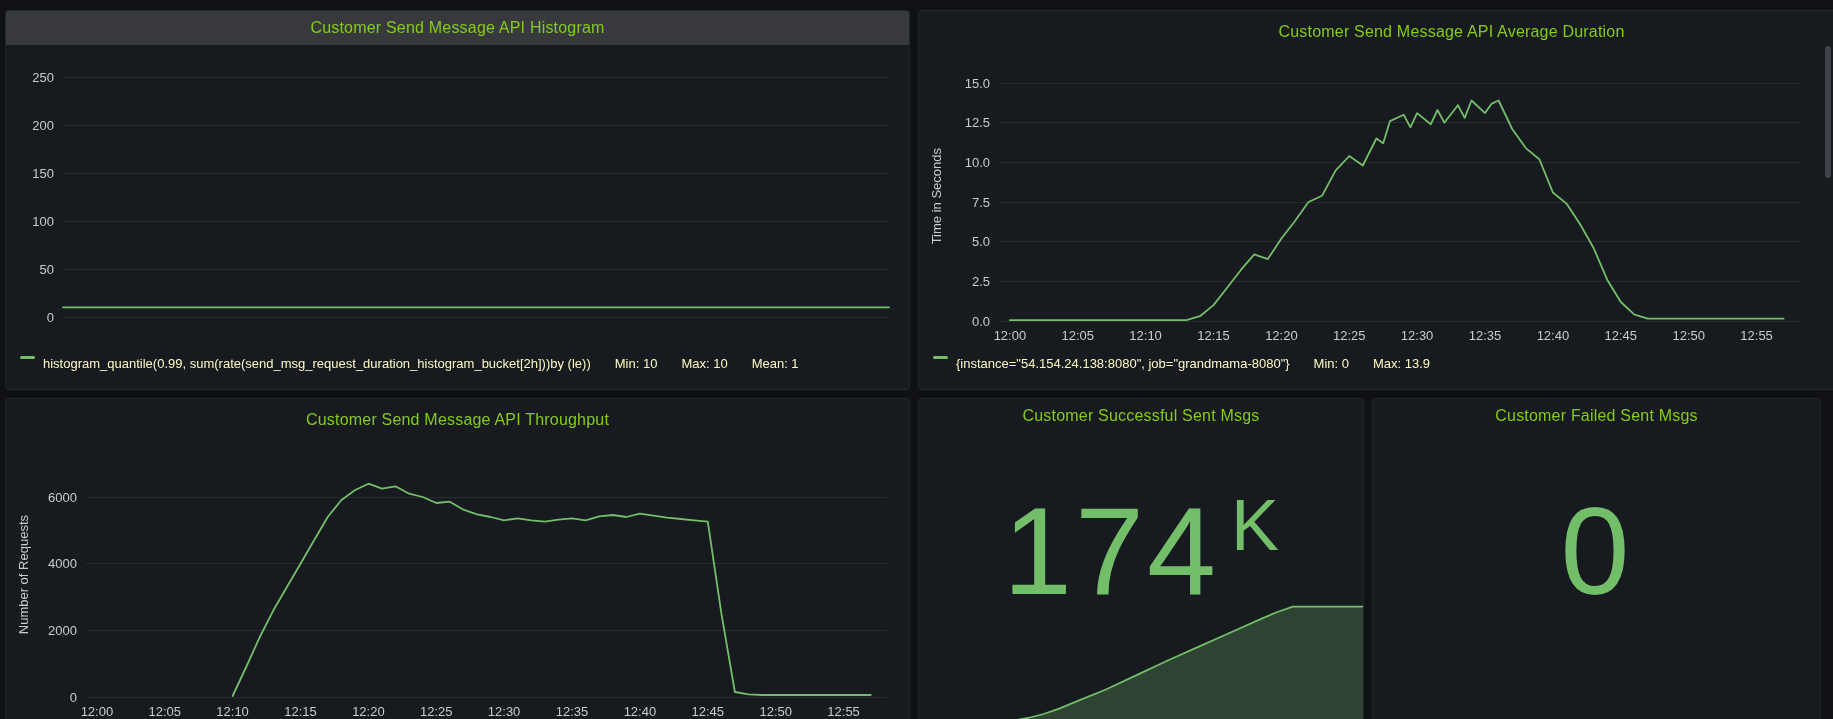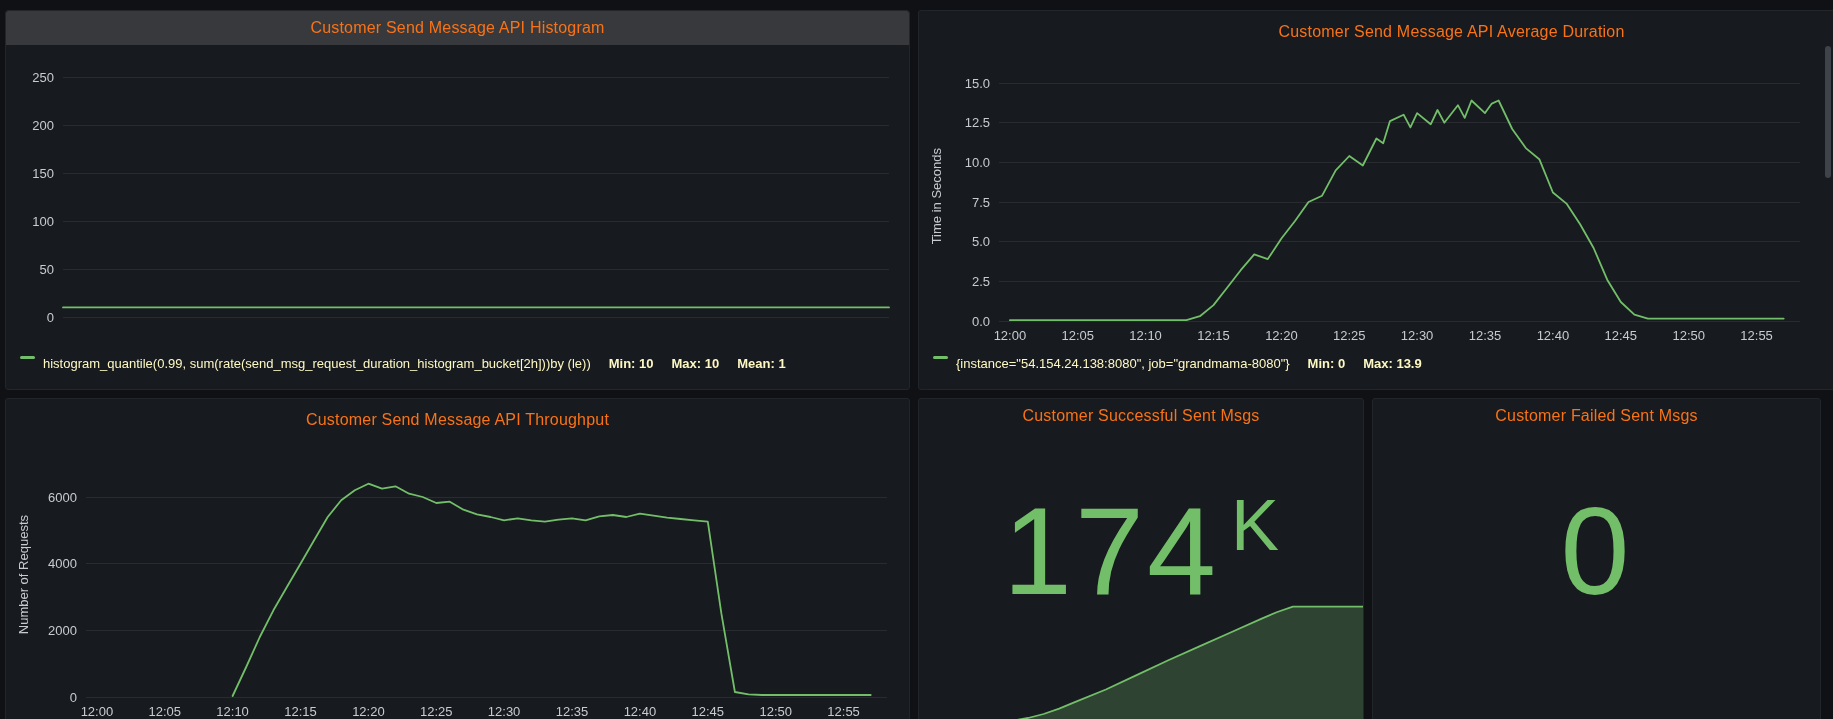--- a/index.html
+++ b/index.html
@@ -24,21 +24,21 @@
 
   #p-hist { left: 5px;    top: 10px;  width: 905px; height: 380px; }
   #p-avg  { left: 918px;  top: 10px;  width: 1067px; height: 380px; }
   #p-thr  { left: 5px;    top: 398px; width: 905px; height: 380px; }
   #p-suc  { left: 918px;  top: 398px; width: 446px; height: 380px; }
   #p-fail { left: 1372px; top: 398px; width: 449px; height: 380px; }
 
   .panel-title {
     font-size: 16px;
     font-weight: 500;
-    color: #f97316;
+    color: #84cc16;
     text-align: center;
     padding-top: 12px;
     letter-spacing: .2px;
     white-space: nowrap;
     overflow: hidden;
   }
   .hist-header {
     height: 34px;
     background: #37393d;
     border-radius: 2px 2px 0 0;
@@ -87,21 +87,21 @@
   .swatch {
     display: inline-block;
     flex: none;
     width: 15px;
     height: 3px;
     border-radius: 2px;
     background: #73bf69;
     margin-right: 8px;
   }
   .legend-label { overflow: hidden; }
-  .legend-stat { margin-left: 18px; font-weight: bold; }
+  .legend-stat { margin-left: 24px; }
 
   .stat-wrap {
     position: absolute;
     left: 0; right: 0;
     top: 90px;
     display: flex;
     justify-content: center;
     align-items: flex-start;
     gap: 12px;
     z-index: 2;

